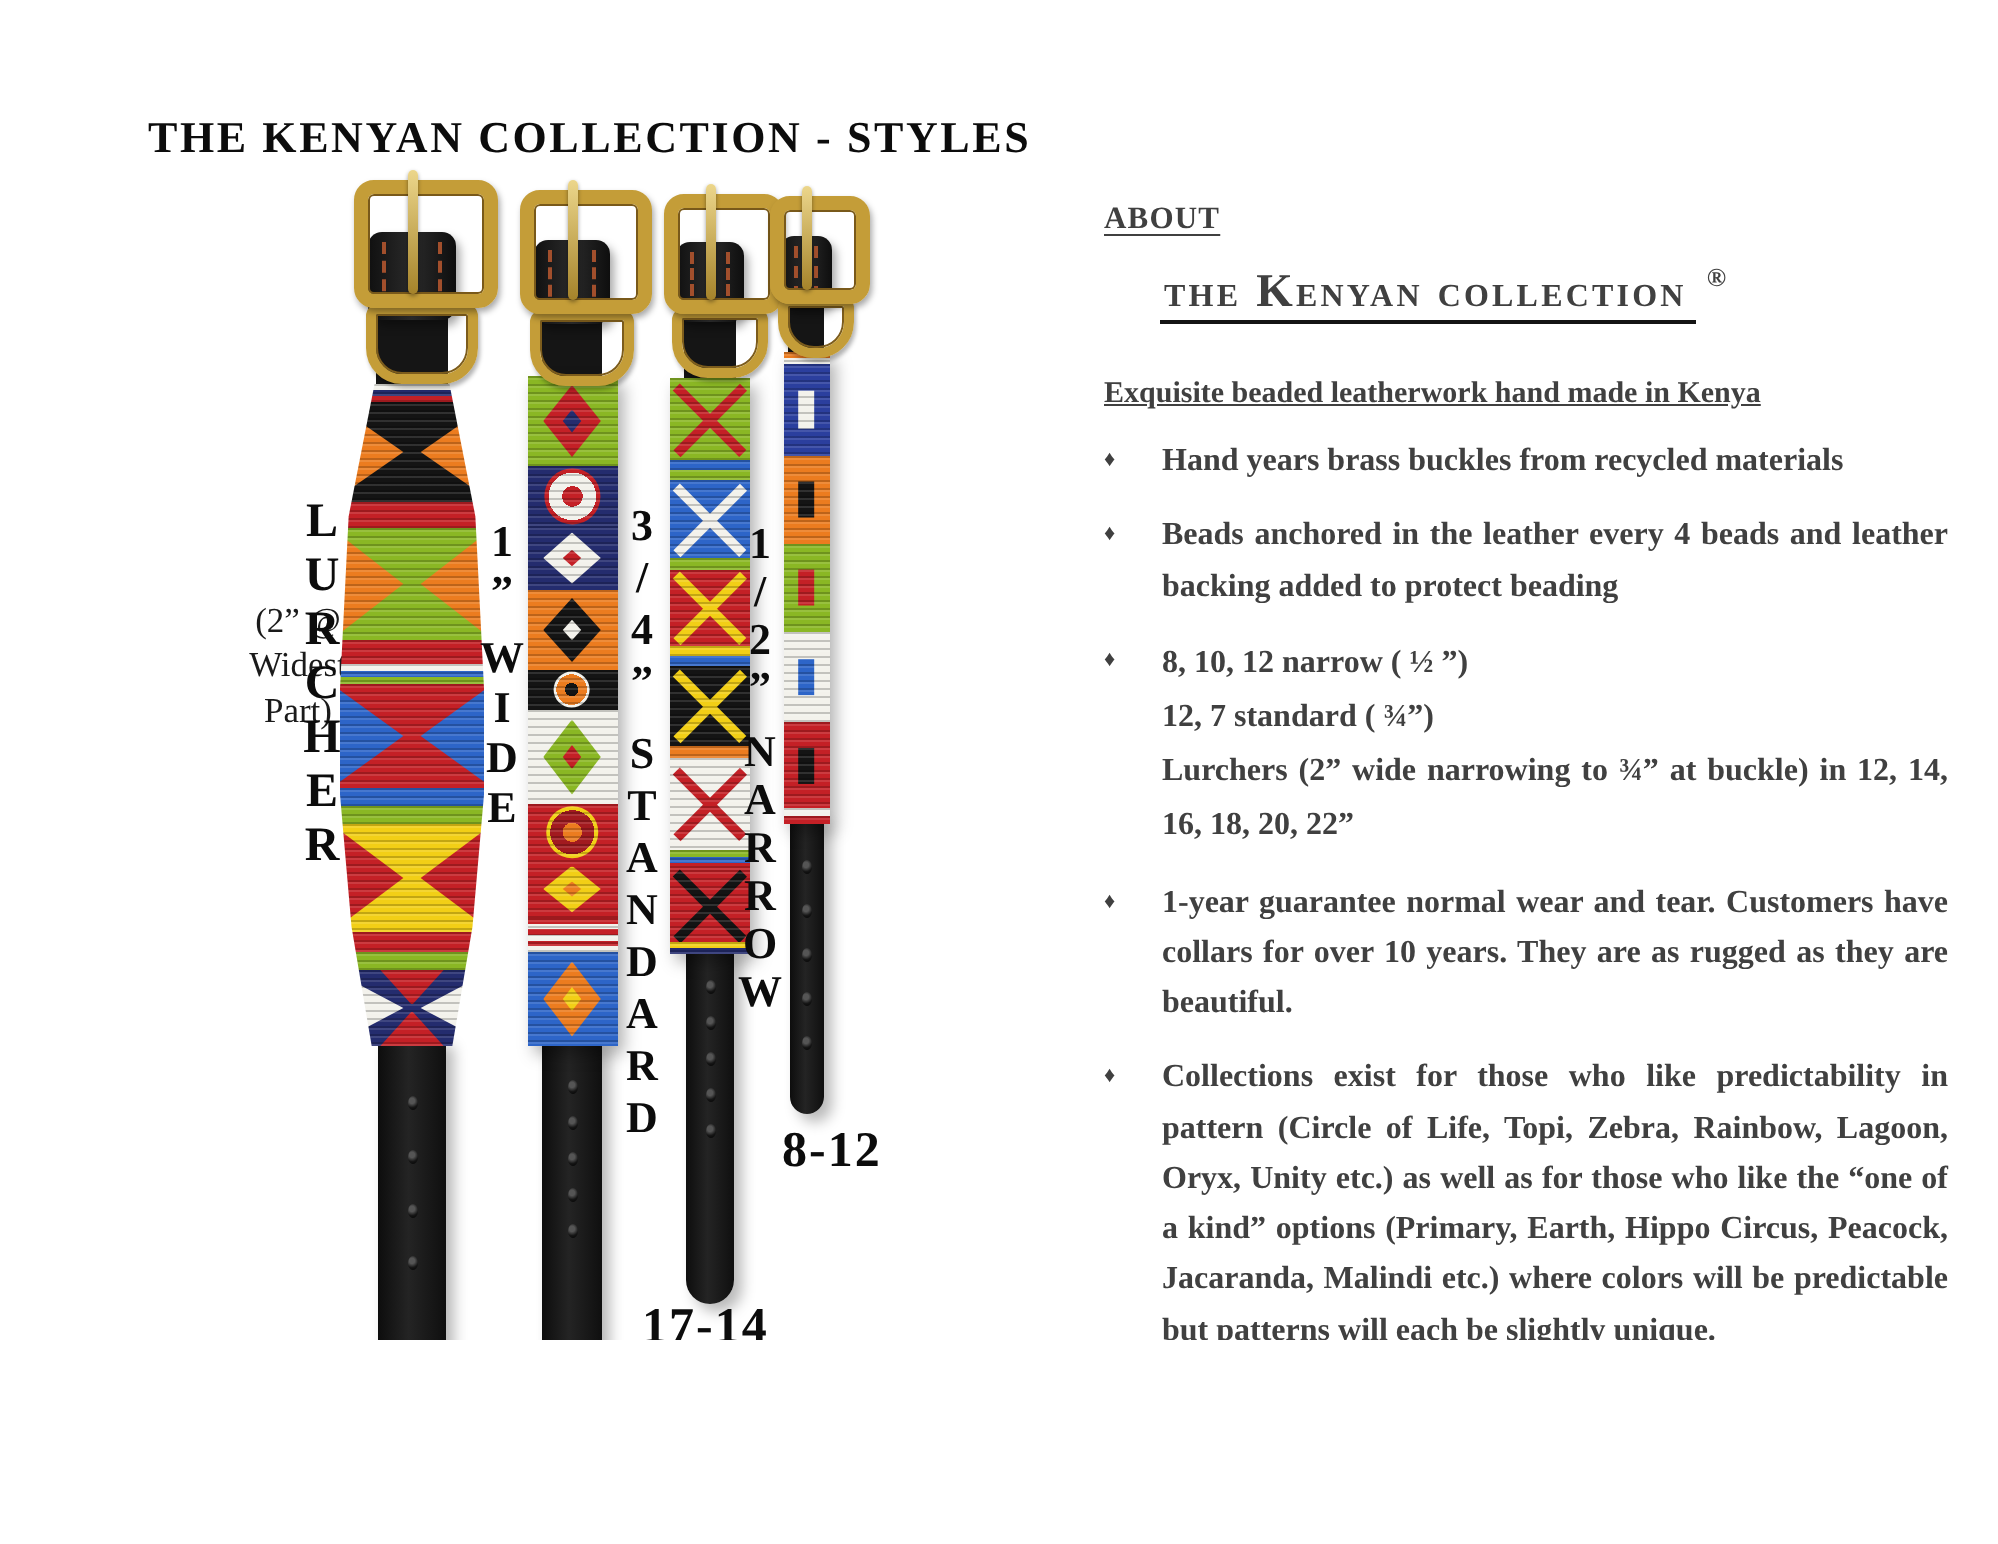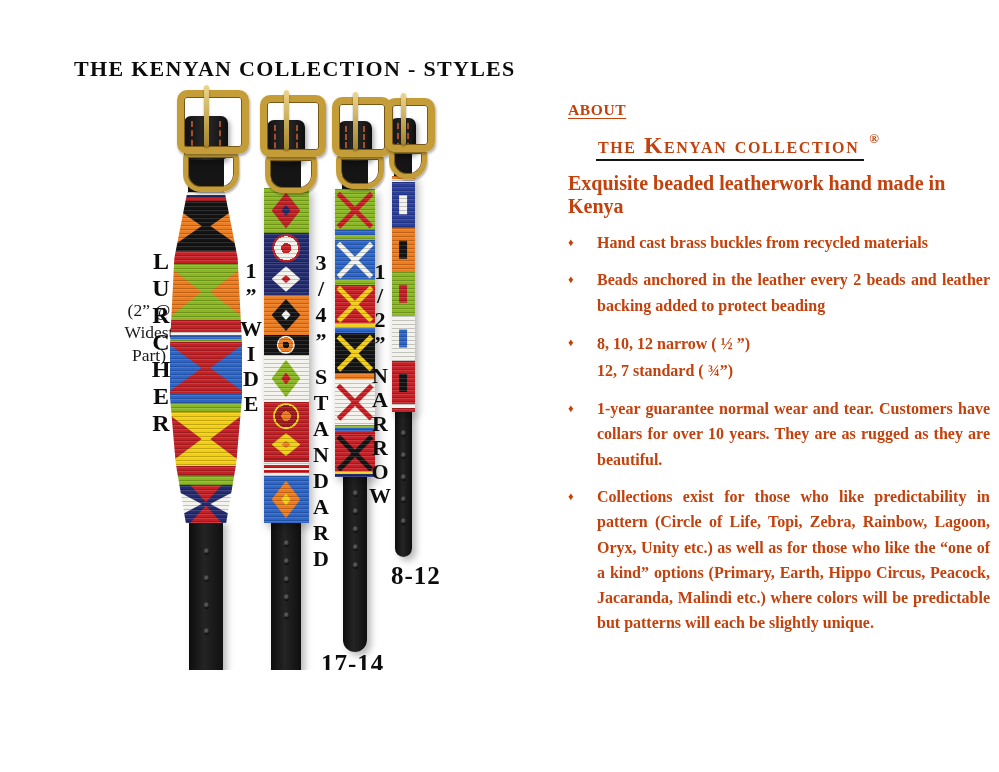--- a/index.html
+++ b/index.html
@@ -29,26 +29,26 @@
         box-shadow:inset 0 0 0 1px #79591a, 1px 2px 3px rgba(0,0,0,.35);}
   .prong{position:absolute;width:5px;border-radius:3px;background:linear-gradient(180deg,#ecd68b,#a5832a);
         box-shadow:0 1px 2px rgba(0,0,0,.4);}
   .keeper{position:absolute;background:linear-gradient(90deg,#101010,#2a2a2a 50%,#0e0e0e);border-radius:7px;
         box-shadow:2px 3px 5px rgba(0,0,0,.35);}
   .stitch{position:absolute;inset:5px 7px;border-left:2px dashed #a24f2c;border-right:2px dashed #a24f2c;}
   .dring{position:absolute;border:5px solid #c49d38;border-radius:6px 6px 18px 18px;background:transparent;
         box-shadow:inset 0 0 0 1px #7c5c1c, 1px 2px 2px rgba(0,0,0,.3);}
 
   
-  .about{left:568px;top:101px;width:422px;color:#c2410c;}
+  .about{left:552px;top:101px;width:422px;color:#404040;}
   .about-heading{font-size:15.5px;font-weight:bold;letter-spacing:.6px;text-decoration:underline;text-underline-offset:3px;}
   .brand-line{margin:12px 0 0 28px;font-size:23.5px;font-weight:bold;font-variant:small-caps;letter-spacing:1.6px;white-space:nowrap;}
   .brand{border-bottom:2.5px solid #141414;padding:0 5px 1px 2px;margin-top:11px;}
   .reg{font-size:13px;vertical-align:10px;margin-left:5px;font-variant:normal;letter-spacing:0;}
-  .tagline{margin-top:13px;font-size:20px;font-weight:bold;}
+  .tagline{margin-top:29px;font-size:15px;font-weight:bold;text-decoration:underline;}
   #bullets{margin-top:11px;}
   .bullet{display:grid;grid-template-columns:29px 1fr;margin-top:12px;font-size:16px;font-weight:bold;
           line-height:1.58;text-align:justify;}
   .bchar{font-size:11px;padding-top:4px;text-align:left;}
   .sizes-head{text-decoration:underline;text-underline-offset:2.5px;}
   .sizes-line{line-height:1.7;}
 </style>
 </head>
 <body>
 
@@ -257,31 +257,32 @@
 
   <div class="abs about">
     <div class="about-heading">ABOUT</div>
     <div class="brand-line">
       <span class="brand">the Kenyan collection</span><sup class="reg">®</sup>
     </div>
     <div class="tagline">Exquisite beaded leatherwork hand made in Kenya</div>
     <div id="bullets">
         <div class="bullet">
           <div class="bchar">♦</div>
-          <div class="btext">Hand cast brass buckles from recycled materials</div>
-        </div>
-        <div class="bullet">
-          <div class="bchar">♦</div>
-          <div class="btext">Beads anchored in the leather every 2 beads and leather backing added to protect beading</div>
+          <div class="btext">Hand years brass buckles from recycled materials</div>
+        </div>
+        <div class="bullet">
+          <div class="bchar">♦</div>
+          <div class="btext">Beads anchored in the leather every 4 beads and leather backing added to protect beading</div>
         </div>
         <div class="bullet">
           <div class="bchar">♦</div>
           <div class="btext">
             <div class="sizes-line">8, 10, 12 narrow ( ½ ”)</div>
             <div class="sizes-line">12, 7 standard ( ¾”)</div>
+            <div class="sizes-line">Lurchers (2” wide narrowing to ¾” at buckle) in 12, 14, 16, 18, 20, 22”</div>
           </div>
         </div>
         <div class="bullet">
           <div class="bchar">♦</div>
           <div class="btext">1-year guarantee normal wear and tear.  Customers have collars for over 10 years.  They are as rugged as they are beautiful.</div>
         </div>
         <div class="bullet">
           <div class="bchar">♦</div>
           <div class="btext">Collections exist for those who like predictability in pattern (Circle of Life, Topi, Zebra, Rainbow, Lagoon, Oryx, Unity etc.) as well as for those who like the “one of a kind” options (Primary, Earth, Hippo Circus, Peacock, Jacaranda, Malindi etc.) where colors will be predictable but patterns will each be slightly unique.</div>
         </div>

